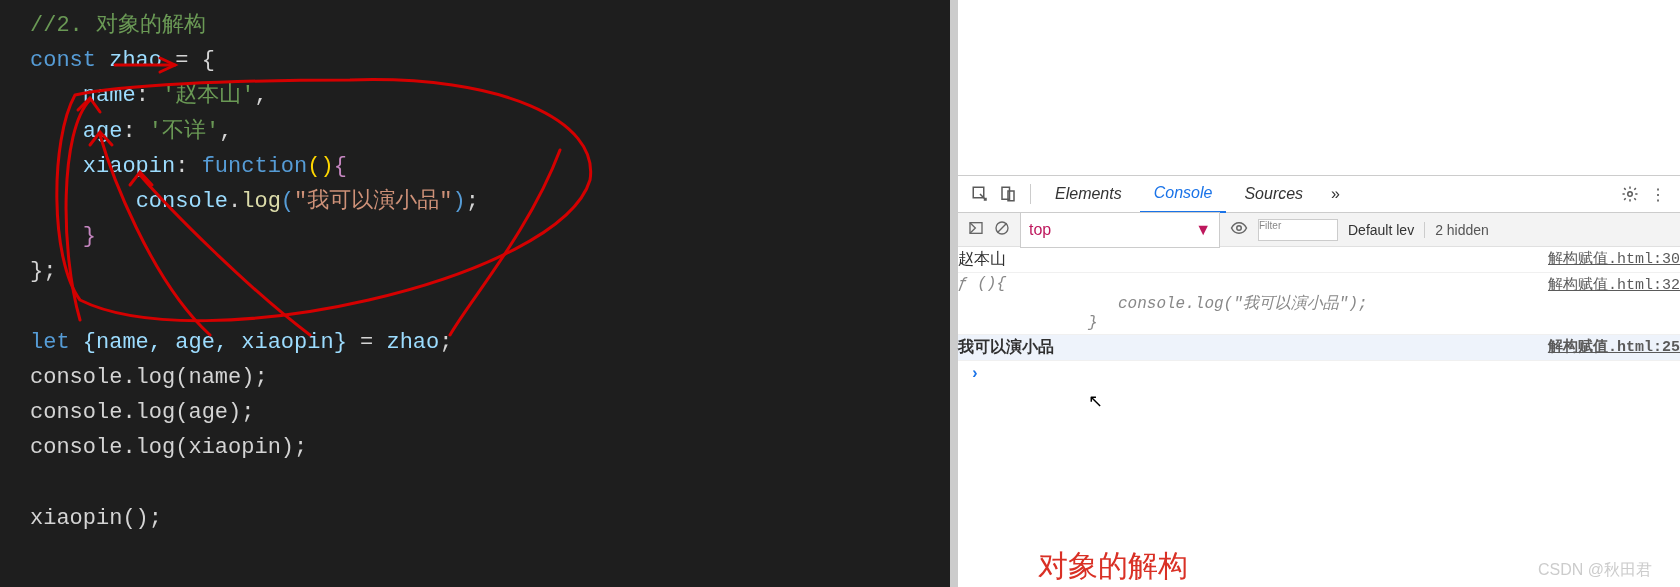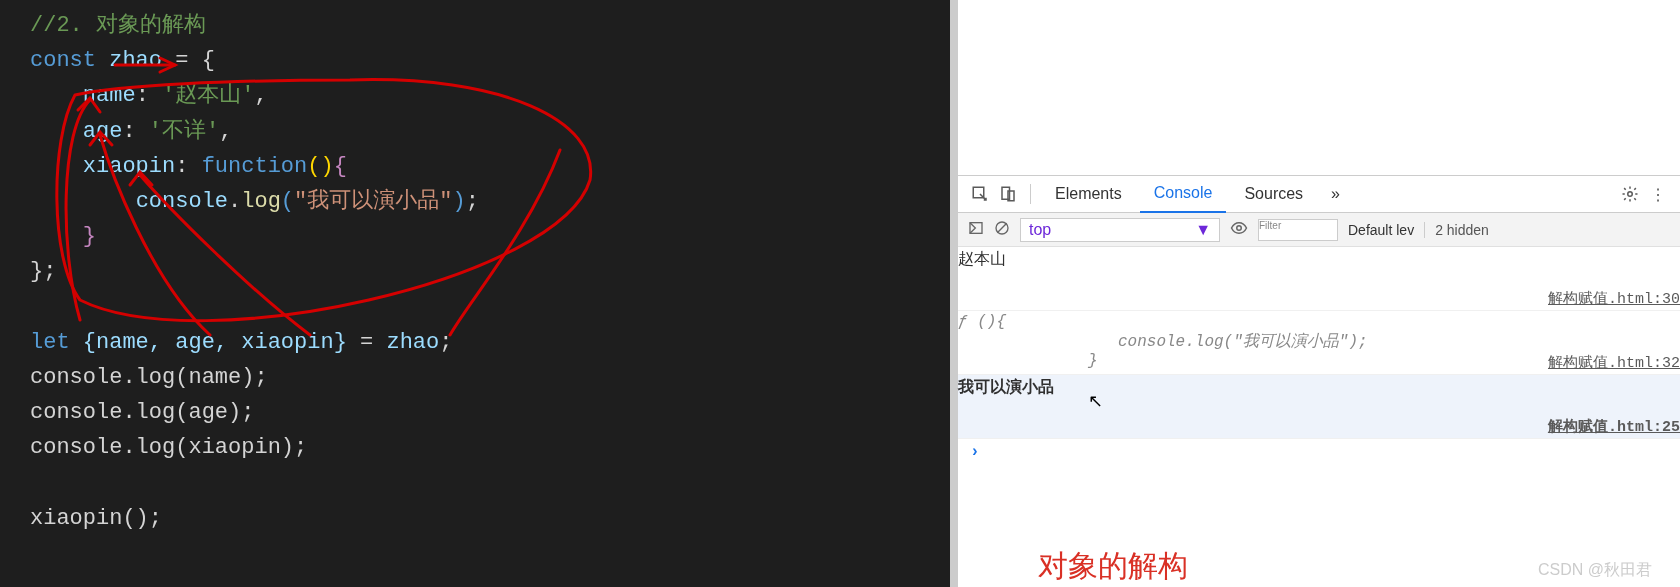--- a/index.html
+++ b/index.html
@@ -60,44 +60,44 @@
       border-bottom: 1px solid #ccc;
       padding: 0 10px;
       gap: 4px;
     }
     .devtools-tabs .icon-btn {
       width: 24px; height: 24px;
       display: flex; align-items: center; justify-content: center;
       color: #5a5a5a;
     }
     .tab-sep { width: 1px; height: 20px; background: #ccc; margin: 0 6px; }
-    .tab { padding: 0 14px; color: #333; height: 38px; display: flex; align-items: center; }
+    .tab { padding: 0 14px; color: #333; height: 38px; display: flex; align-items: center; font-style: italic; }
     .tab.active { color: #1a73e8; border-bottom: 2px solid #1a73e8; }
     .tab-more { padding: 0 10px; color: #333; }
     .spacer { flex: 1; }
     .console-toolbar {
       display: flex;
       align-items: center;
       height: 34px;
       border-bottom: 1px solid #e0e0e0;
       padding: 0 10px;
       gap: 10px;
       background: #f3f3f3;
     }
     .console-toolbar .icon-btn { color: #666; }
     .context-selector {
       flex: 0 0 200px;
-      height: 24px;
+      height: 36px;
       border: 1px solid #ccc;
       background: #fff;
       display: flex;
       align-items: center;
       padding: 0 8px;
       justify-content: space-between;
-      color: #6d28d9;
+      color: #be185d;
     }
     .filter-input {
       width: 80px;
       height: 22px;
       border: 1px solid #ccc;
       background: #fff;
       padding: 0 0;
       color: #888;
       font-size: 10px;
     }
@@ -112,21 +112,21 @@
       display: flex;
       justify-content: space-between;
       padding: 2px 0;
       border-bottom: 1px solid #f0f0f0;
     }
     .console-row.highlight { background: #eef3fb; font-weight: bold; }
     .console-msg { color: #303030; }
     .console-msg .fn-italic { font-style: italic; color: #888; }
     .console-msg .fn-body { color: #888; font-style: italic; padding-left: 160px; display: block; }
     .console-msg .fn-close { color: #888; font-style: italic; padding-left: 130px; display: block; }
-    .console-src { color: #5a5a5a; text-decoration: underline; font-size: 15px; margin-top: 40px; }
+    .console-src { color: #5a5a5a; text-decoration: underline; font-size: 15px; }
     .console-prompt { padding: 4px 12px; color: #1a73e8; font-weight: bold; }
     .caption {
       color: #d93025;
       font-size: 30px;
       padding: 25px 0 0 80px;
       font-family: 'Microsoft YaHei', sans-serif;
     }
     .watermark {
       position: absolute;
       bottom: 6px; right: 28px;

